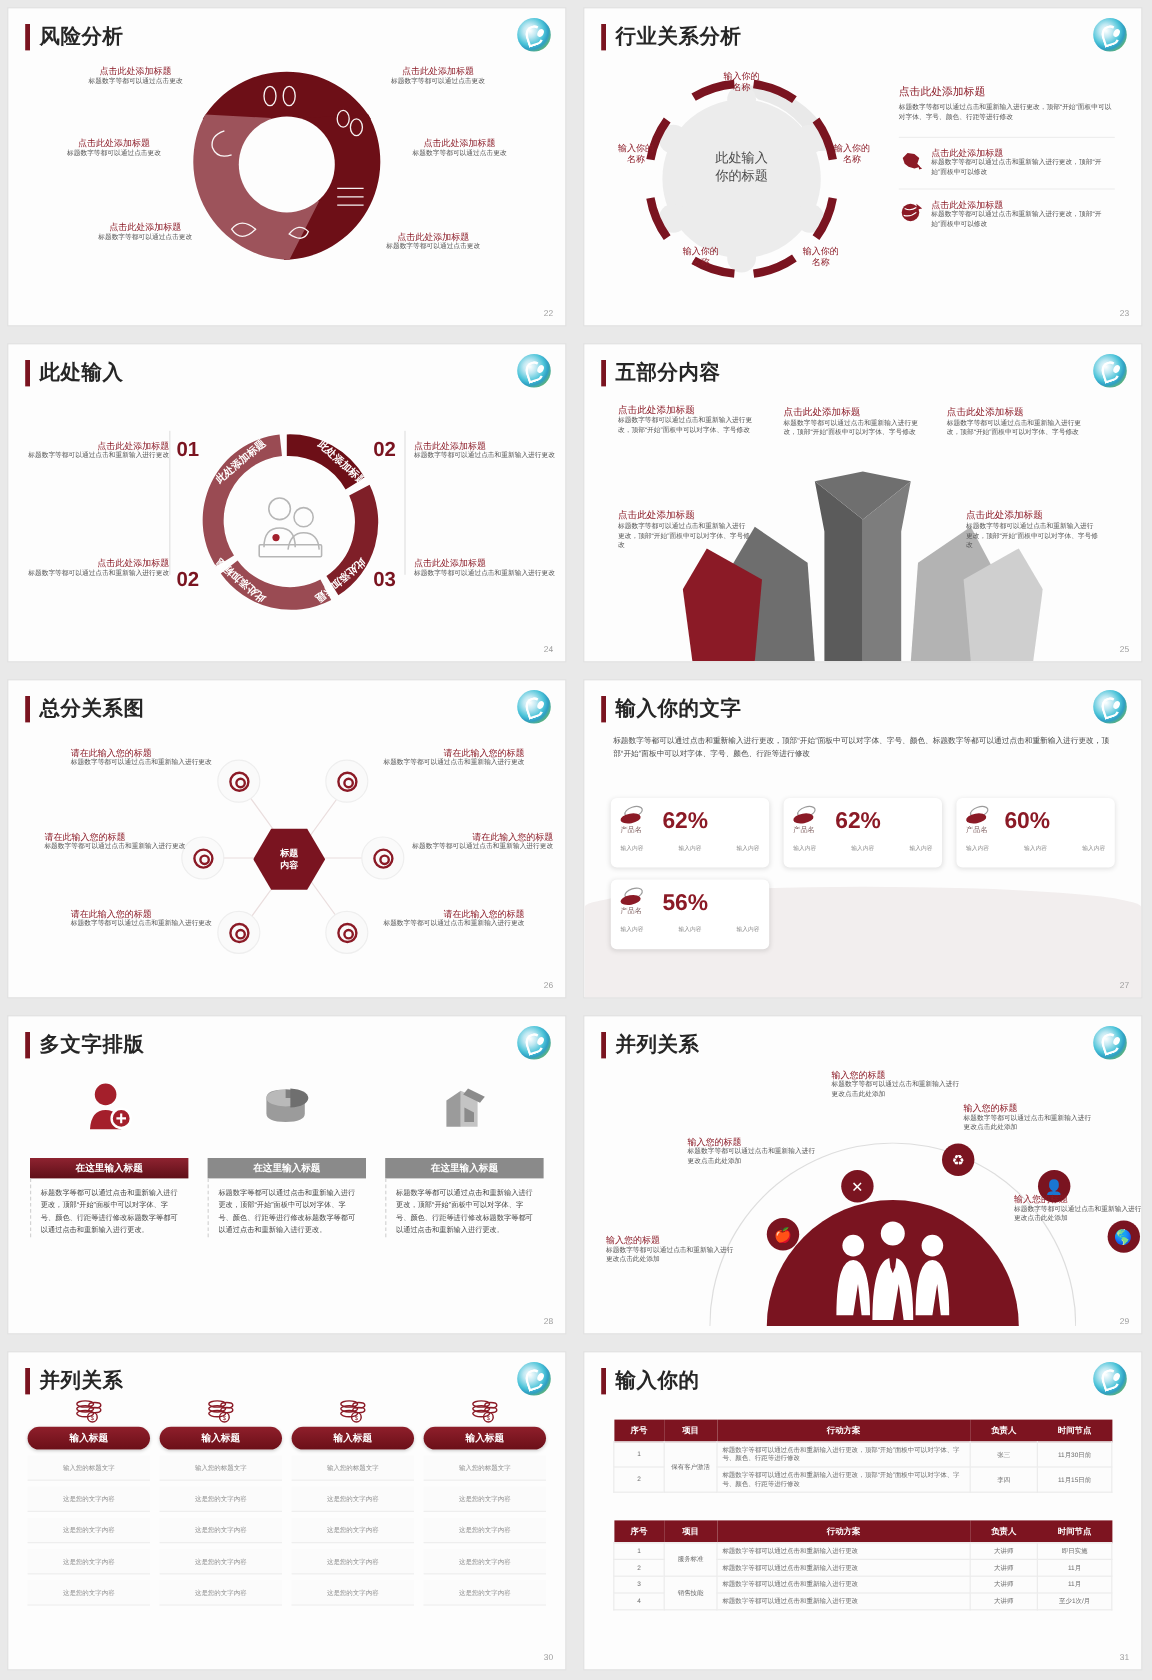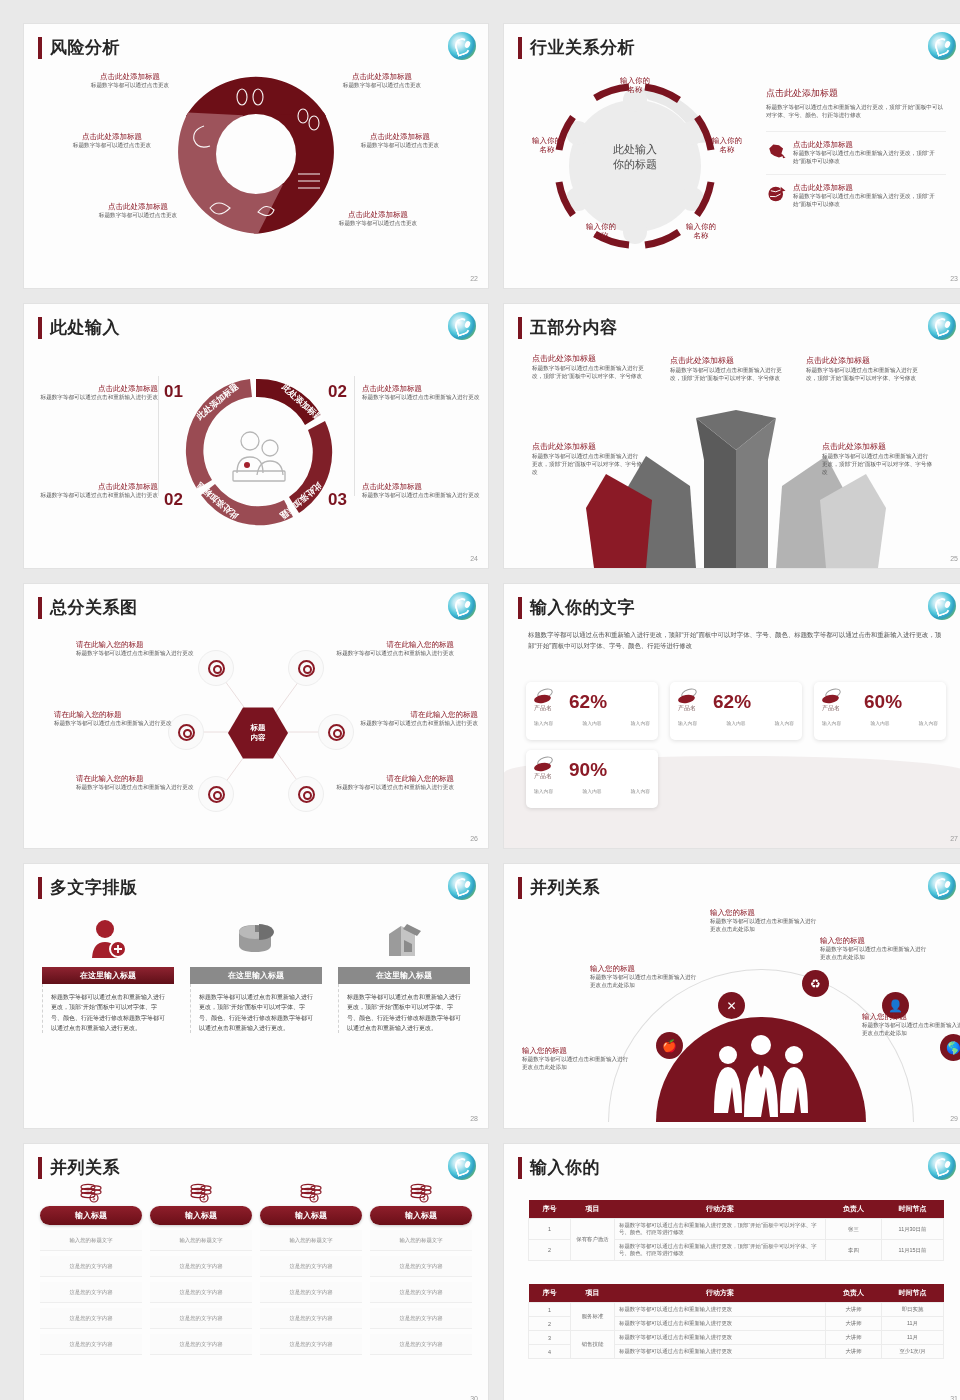--- a/index.html
+++ b/index.html
@@ -1,18 +1,18 @@
 <!DOCTYPE html>
 <html><head>
 <meta charset="utf-8">
 <style>
   * { box-sizing: border-box; margin:0; padding:0; }
   html,body{ width:960px; height:1400px; background:#e9e9e9; font-family:"Liberation Sans","DejaVu Sans",sans-serif; }
   .grid{ display:grid; grid-template-columns:repeat(2,480px); grid-template-rows:repeat(5,280px); width:960px; height:1400px; }
-  .slide{ position:relative; width:480px; height:280px; padding:24px; }
+  .slide{ position:relative; width:480px; height:280px; padding:7px; }
   .sheet{ position:relative; width:464px; height:264px; background:#fdfdfd; overflow:hidden; box-shadow:0 0 0 1px #e2e2e2; }
   .title-wrap{ position:absolute; left:14px; top:12px; display:flex; align-items:center; }
   .bar{ width:4px; height:22px; background:#7a1420; margin-right:8px; }
   .title{ font-size:17px; font-weight:bold; color:#262626; letter-spacing:.5px; }
   .logo{ position:absolute; right:12px; top:8px; width:28px; height:28px; border-radius:50%;
     background:radial-gradient(circle at 38% 38%, #ffffff 0%, #bfe8f2 22%, #4cc4d9 48%, #2f9fc4 62%, #7fc24a 86%, #e8f5e0 100%); }
   .logo .swish{ position:absolute; left:7px; top:6px; width:15px; height:17px; border:2px solid #ffffff; border-radius:50% 50% 50% 0; border-right-color:transparent; transform:rotate(-18deg); }
   .logo .dot{ position:absolute; right:6px; top:9px; width:5px; height:7px; background:#ffffff; border-radius:50%; transform:rotate(25deg); }
   .pg{ position:absolute; right:10px; bottom:6px; font-size:7px; color:#9a9a9a; }
   .h4{ font-size:7.5px; font-weight:normal; color:#8b1a26; line-height:1.2; }
@@ -40,21 +40,21 @@
   .pct{ font-size:19px; font-weight:bold; color:#8b1a26; line-height:1; }
   .pname{ font-size:6px; color:#7a5a5a; }
   .pitems{ display:flex; justify-content:space-between; font-size:4.8px; color:#8a8a8a; margin-top:7px; }
   .pillicon{ width:22px; height:15px; position:relative; }
   .pillicon .top{ position:absolute; left:3px; top:0; width:16px; height:9px; border:1.4px solid #9b9b9b; border-radius:50%; transform:rotate(-18deg); }
   .pillicon .bot{ position:absolute; left:0; top:6px; width:17px; height:8px; background:#8b1a26; border-radius:50%; transform:rotate(-10deg); }
   .wave{ position:absolute; left:0; bottom:0; width:464px; height:92px; background:#f2eeee; border-radius:100% 100% 0 0 / 34px 34px 0 0; }
 
   
   .c3{ position:absolute; left:18px; top:52px; width:428px; display:grid; grid-template-columns:repeat(3,1fr); gap:0 16px; }
-  .cbanner{ height:17px; color:#fff; font-size:8px; font-weight:bold; display:flex; align-items:center; justify-content:center; margin-top:7px; }
+  .cbanner{ height:17px; color:#fff; font-size:8px; font-weight:bold; display:flex; align-items:center; justify-content:center; margin-top:22px; }
   .cbody{ font-size:6px; color:#444; line-height:1.72; padding:8px 6px 0 8px; border-left:1px dashed #d3d3d3; }
   .cicon{ height:44px; display:flex; align-items:flex-end; justify-content:center; }
 
   
   .dome{ position:absolute; left:152px; bottom:6px; width:210px; height:105px; background:#7a1420; border-radius:105px 105px 0 0; }
   .domeline{ position:absolute; left:104px; bottom:6px; width:306px; height:153px; border:1px solid #ddd; border-bottom:none; border-radius:153px 153px 0 0; }
   .bub{ position:absolute; width:27px; height:27px; border-radius:50%; background:#7a1420; color:#fff;
         display:flex; align-items:center; justify-content:center; font-size:12px; }
 
   
@@ -451,21 +451,21 @@
               </div>
           <div class="pct">62%</div>
             </div>
         <div class="pitems">
               <span>输入内容</span>
           <span>输入内容</span>
           <span>输入内容</span>
             </div>
           </div>
       <div class="pcard">
-        <div style="display:flex;align-items:center;gap:12px">
+        <div style="display:flex;align-items:center;gap:2px">
           <div style="width:30px">
                 <div class="pillicon">
                   <div class="top"></div>
                   <div class="bot"></div>
                 </div>
             <div class="pname">产品名</div>
               </div>
           <div class="pct">60%</div>
             </div>
         <div class="pitems">
@@ -476,21 +476,21 @@
           </div>
       <div class="pcard">
         <div style="display:flex;align-items:center;gap:5px">
           <div style="width:30px">
                 <div class="pillicon">
                   <div class="top"></div>
                   <div class="bot"></div>
                 </div>
             <div class="pname">产品名</div>
               </div>
-          <div class="pct">90%</div>
+          <div class="pct">56%</div>
             </div>
         <div class="pitems">
               <span>输入内容</span>
           <span>输入内容</span>
           <span>输入内容</span>
             </div>
           </div>
     </div>
     <div class="pg">27</div>
   </div>

